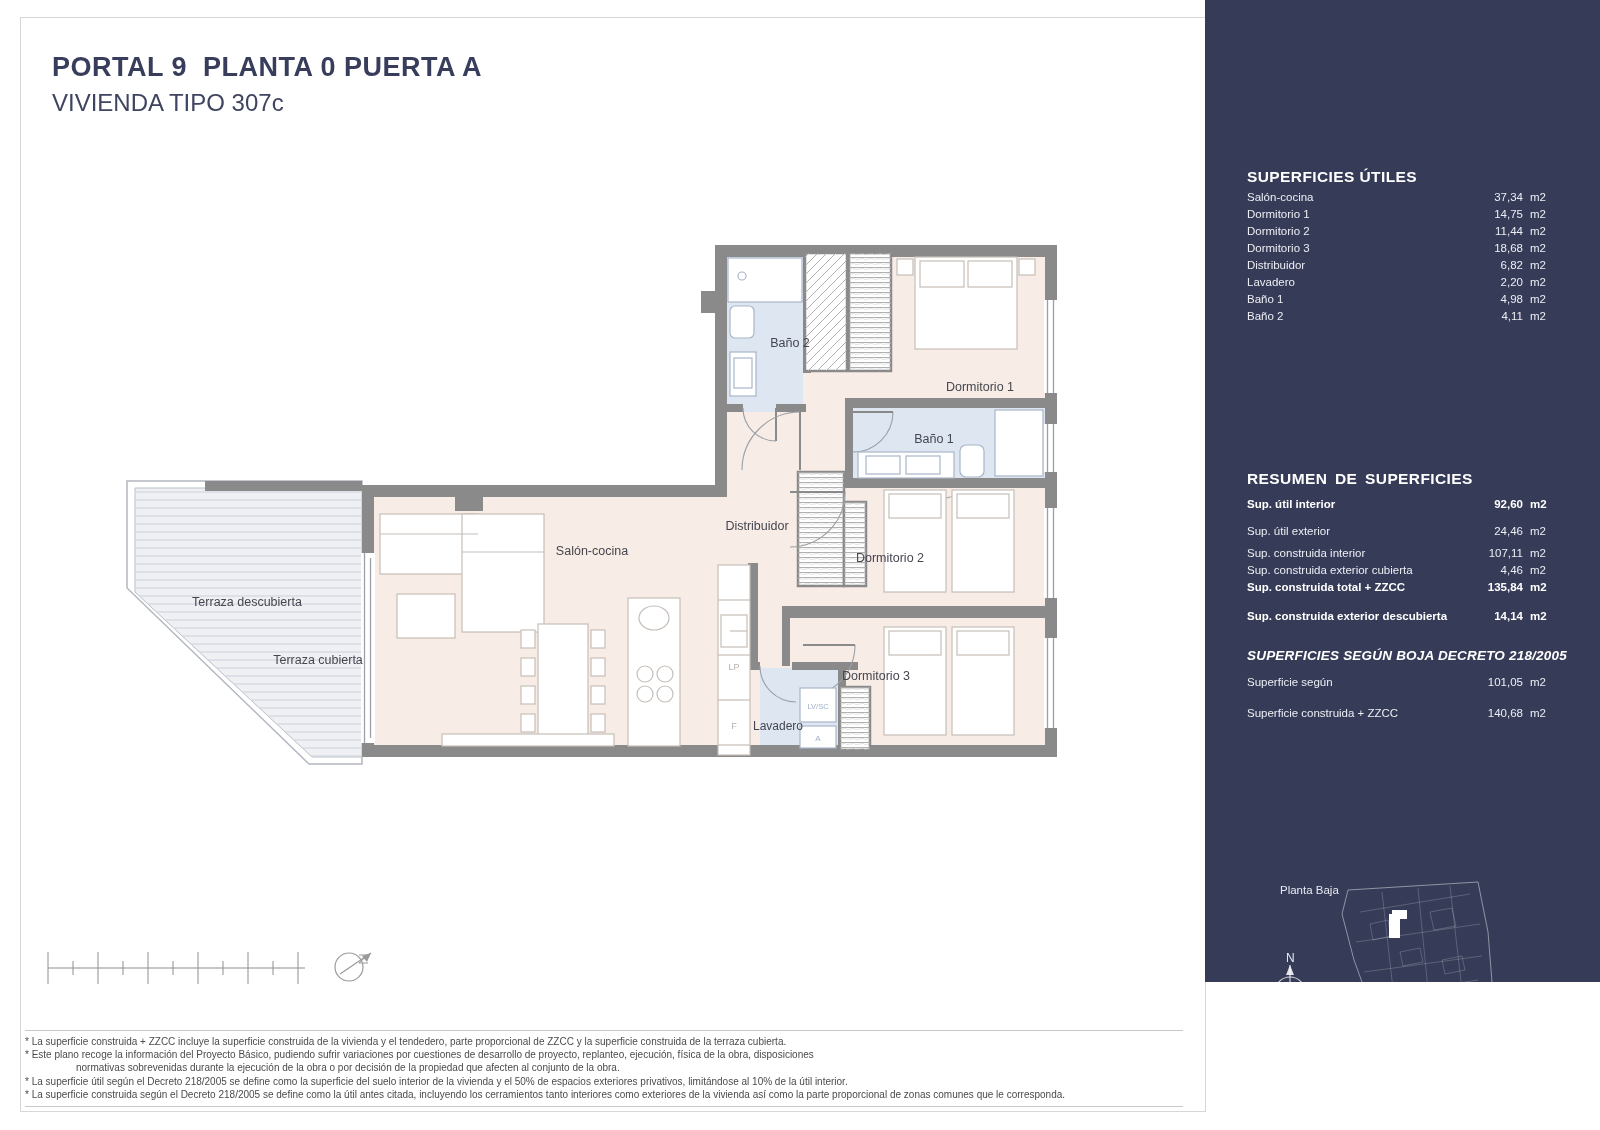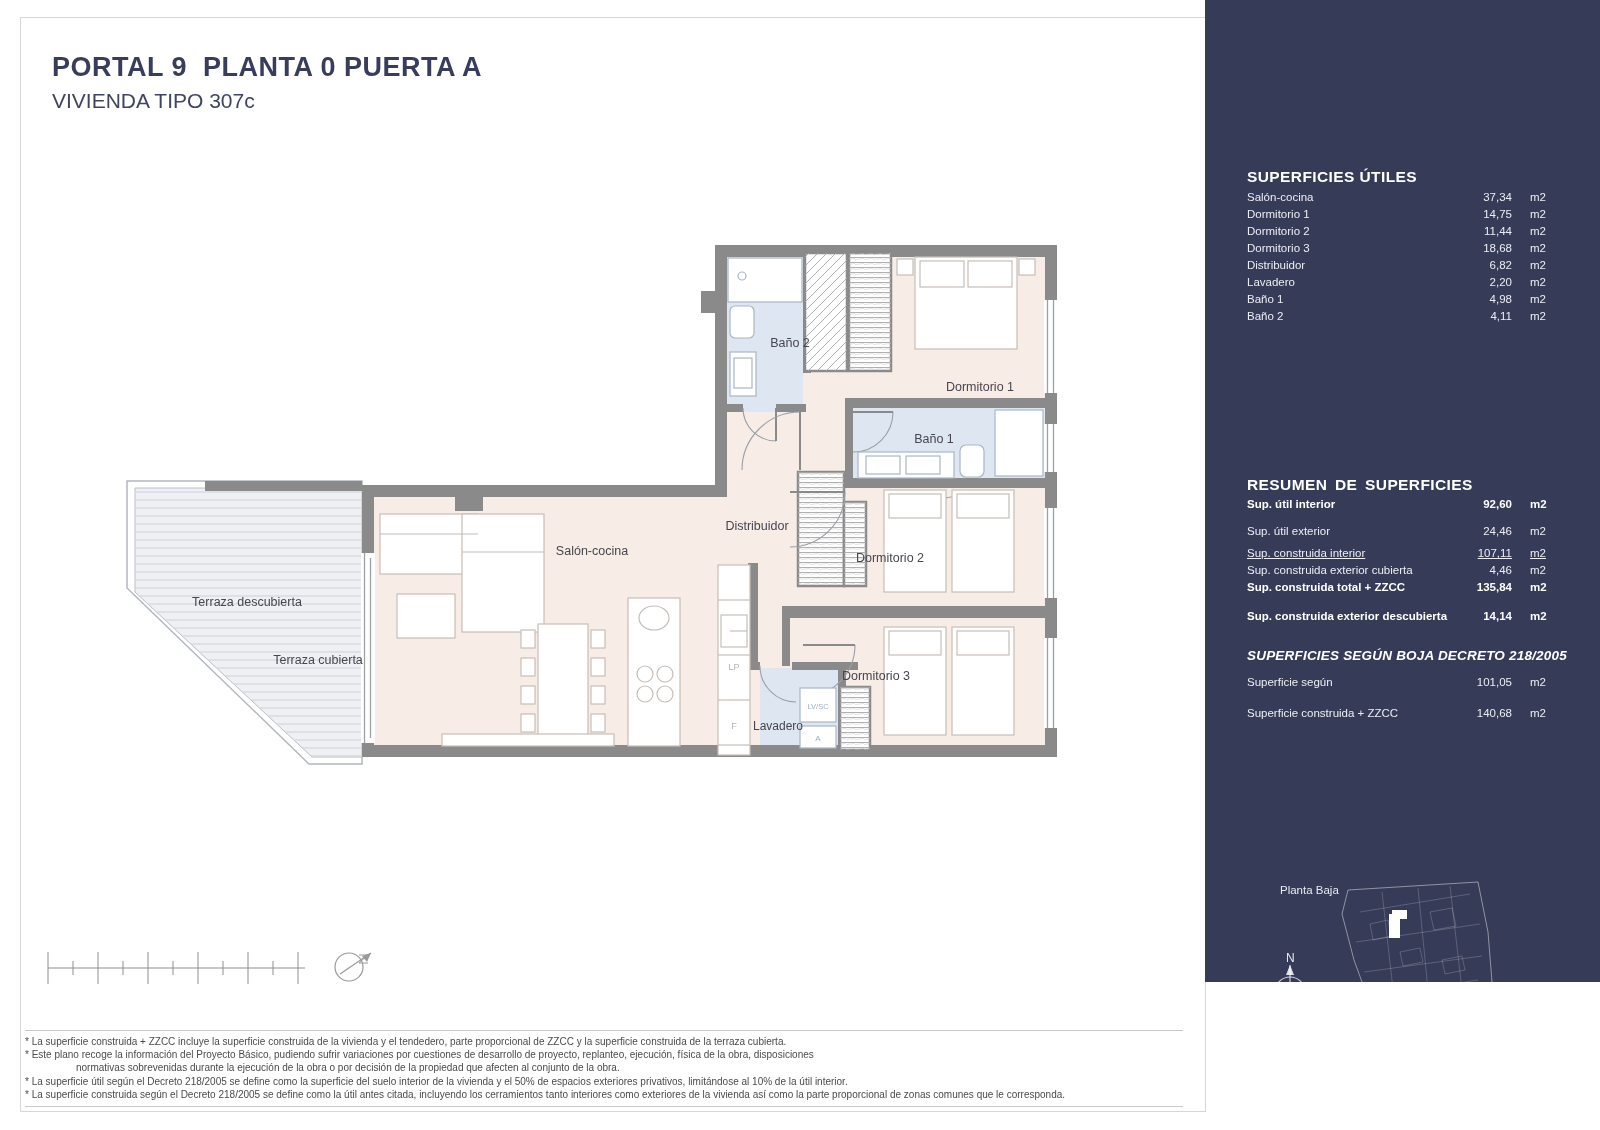--- a/index.html
+++ b/index.html
@@ -2,31 +2,31 @@
 <html><head>
 <meta charset="utf-8">
 <style>
   html,body{margin:0;padding:0;background:#ffffff;}
   body{width:1600px;height:1130px;position:relative;overflow:hidden;
        font-family:"Liberation Sans","DejaVu Sans",sans-serif;-webkit-font-smoothing:antialiased;}
   .page-border{position:absolute;left:20px;top:17px;width:1184px;height:1093px;
        border:1px solid #d7d7d7;background:#ffffff;}
   .title-block{position:absolute;left:52px;top:52px;}
   .title{font-size:27px;font-weight:bold;color:#383d5c;letter-spacing:.5px;white-space:pre-wrap;}
-  .subtitle{font-size:21px;color:#3f4460;margin-top:6px;}
+  .subtitle{font-size:24px;color:#3f4460;margin-top:6px;}
   svg text{font-family:"Liberation Sans","DejaVu Sans",sans-serif;}
   .plan-svg{position:absolute;left:0;top:0;}
   
   .sidebar{position:absolute;left:1205px;top:0;width:395px;height:982px;background:#363b57;color:#f2f3f7;}
   .sb-h{position:absolute;left:42px;font-size:15.5px;font-weight:bold;color:#ffffff;letter-spacing:.4px;}
   .sb-h.italic{font-style:italic;font-weight:bold;font-size:13.5px;letter-spacing:.2px;}
   .srow{position:absolute;left:42px;width:305px;display:flex;font-size:11.5px;line-height:13px;color:#eceef4;}
   .srow .lbl{flex:1;text-align:left;}
   .srow .val{width:62px;text-align:right;}
-  .srow .unit{width:22px;margin-left:18px;text-align:left;}
+  .srow .unit{width:22px;margin-left:7px;text-align:left;}
   .srow.bold{font-weight:bold;color:#ffffff;}
   .planta-caption{position:absolute;left:75px;top:884px;font-size:11.5px;color:#e8eaf2;}
   
   .footnotes{position:absolute;left:25px;top:1030px;width:1158px;
       border-top:1px solid #c9c9c9;border-bottom:1px solid #c9c9c9;
       padding:4px 0 5px 0;}
   .fn{font-size:10px;line-height:13.2px;color:#4b4b4b;}
   .fn.cont{padding-left:7px;margin-left:44px;}
 </style>
 </head>
@@ -296,33 +296,33 @@
     <span class="lbl">Baño 1</span>
     <span class="val">4,98</span>
     <span class="unit">m2</span>
   </div>
   <div class="srow" style="top:310px;">
     <span class="lbl">Baño 2</span>
     <span class="val">4,11</span>
     <span class="unit">m2</span>
   </div>
 
-  <div class="sb-h" style="top:470px;word-spacing:3px;margin-top:6px;">RESUMEN DE SUPERFICIES</div>
+  <div class="sb-h" style="top:470px;word-spacing:3px;">RESUMEN DE SUPERFICIES</div>
 
   <div class="srow bold" style="top:498px;justify-content:space-between;">
     <span class="lbl">Sup. útil interior</span>
     <span class="val">92,60</span>
     <span class="unit">m2</span>
   </div>
   <div class="srow" style="top:525px;">
     <span class="lbl">Sup. útil exterior</span>
     <span class="val">24,46</span>
     <span class="unit">m2</span>
   </div>
-  <div class="srow" style="top:547px;text-decoration:underline;">
+  <div class="srow" style="top:547px;">
     <span class="lbl">Sup. construida interior</span>
     <span class="val">107,11</span>
     <span class="unit">m2</span>
   </div>
   <div class="srow" style="top:564px;">
     <span class="lbl">Sup. construida exterior cubierta</span>
     <span class="val">4,46</span>
     <span class="unit">m2</span>
   </div>
   <div class="srow bold" style="top:581px;">

